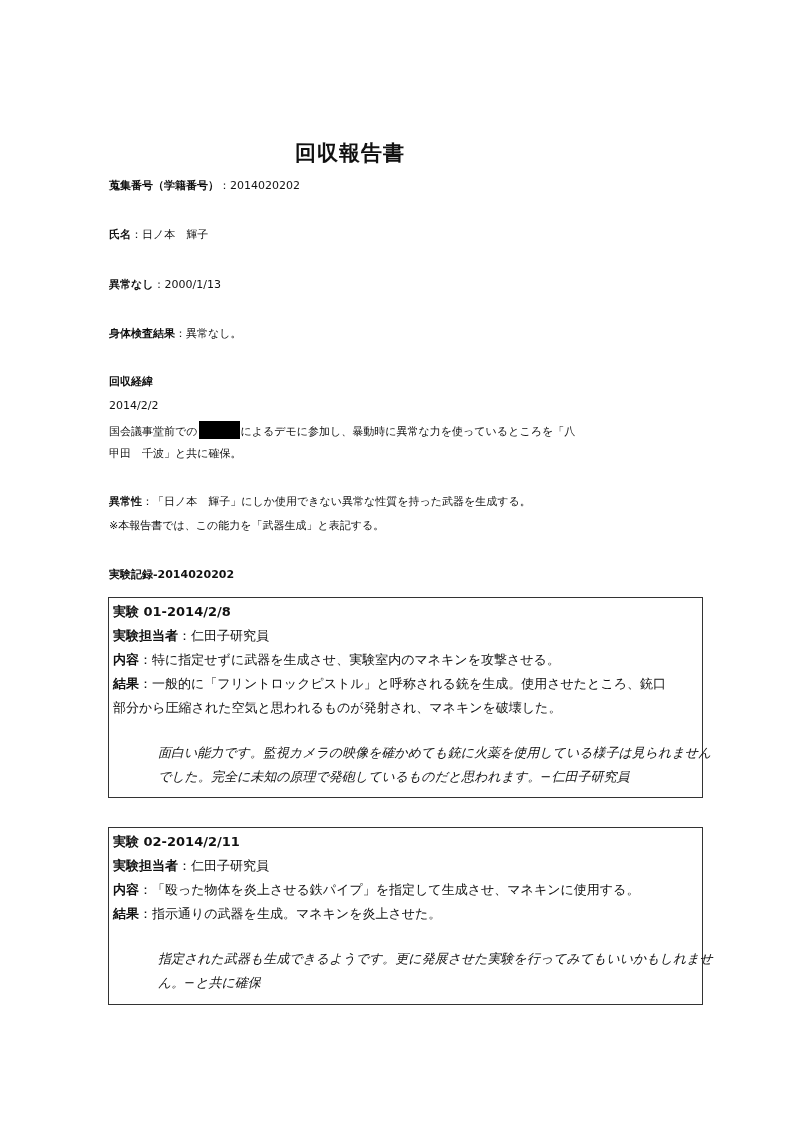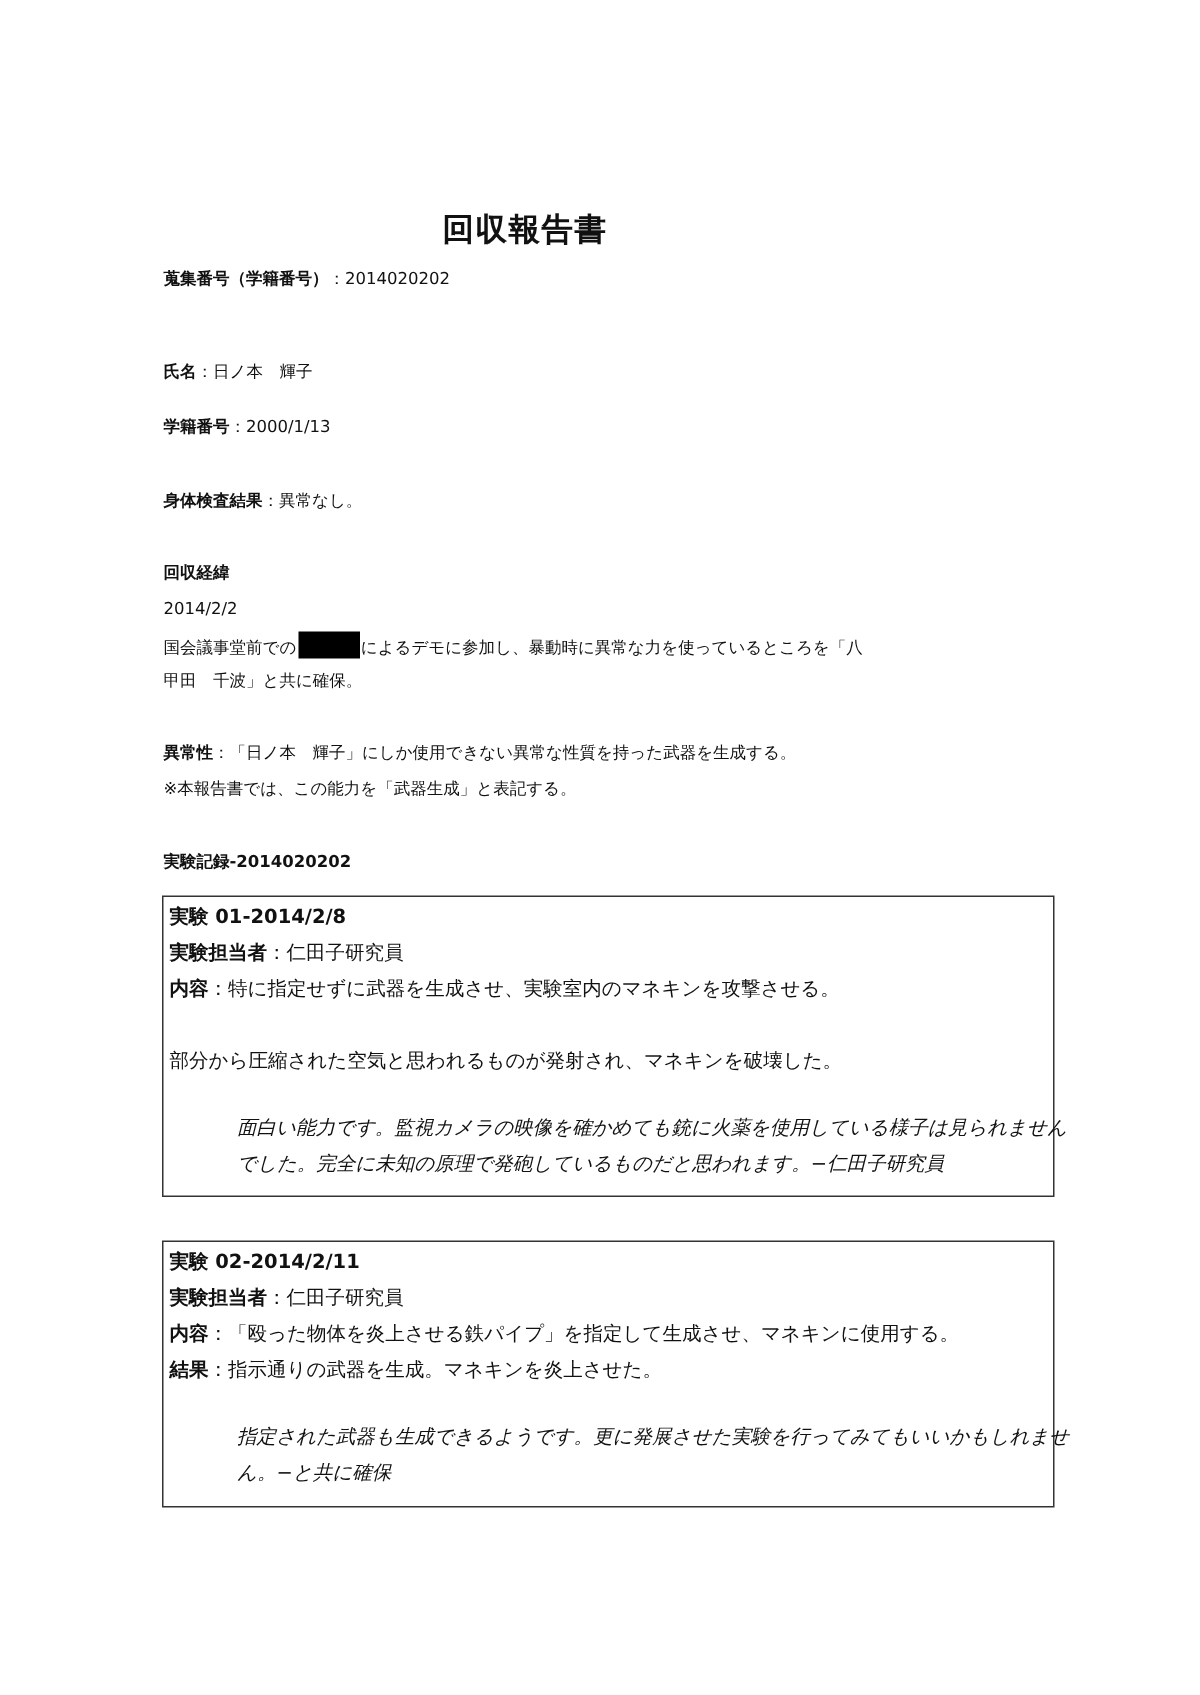--- a/index.html
+++ b/index.html
@@ -38,26 +38,26 @@
 <body>
 
 <div class="page">
 
   <div class="title">回収報告書</div>
 
   <div class="line" style="top:177px">
     <span class="lbl">蒐集番号（学籍番号）</span><span>：</span><span>2014020202</span>
   </div>
 
-  <div class="line" style="top:239px">
+  <div class="line" style="top:226px">
     <span class="lbl">氏名</span><span>：</span><span>日ノ本　輝子</span>
   </div>
 
   <div class="line" style="top:276px">
-    <span class="lbl">学籍番号</span><span>：</span><span>2000/1/13</span>
+    <span class="lbl">異常なし</span><span>：</span><span>2000/1/13</span>
   </div>
 
   <div class="line" style="top:325px">
     <span class="lbl">身体検査結果</span><span>：</span><span>異常なし。</span>
   </div>
 
   <div class="line heading" style="top:373px">回収経緯</div>
   <div class="line" style="top:397px">2014/2/2</div>
   <div class="line" style="top:421px">
     <span>国会議事堂前での</span><span class="redact"></span><span>によるデモに参加し、暴動時に異常な力を使っているところを「八</span>
@@ -72,20 +72,23 @@
   <div class="line heading" style="top:566px">実験記録-2014020202</div>
 
   <div class="box" style="top:597px; height:201px;">
     <div class="row lbl" style="top:5px">実験 01-2014/2/8</div>
     <div class="row" style="top:29px">
       <span class="lbl">実験担当者</span><span>：</span><span>仁田子研究員</span>
     </div>
     <div class="row" style="top:53px">
       <span class="lbl">内容</span><span>：</span><span>特に指定せずに武器を生成させ、実験室内のマネキンを攻撃させる。</span>
     </div>
+    <div class="row" style="top:77px">
+      <span class="lbl">結果</span><span>：</span><span>一般的に「フリントロックピストル」と呼称される銃を生成。使用させたところ、銃口</span>
+    </div>
     <div class="row" style="top:101px">部分から圧縮された空気と思われるものが発射され、マネキンを破壊した。</div>
     <div class="row note" style="top:146px">面白い能力です。監視カメラの映像を確かめても銃に火薬を使用している様子は見られません</div>
     <div class="row note" style="top:170px">でした。完全に未知の原理で発砲しているものだと思われます。−仁田子研究員</div>
   </div>
 
   <div class="box" style="top:827px; height:178px;">
     <div class="row lbl" style="top:5px">実験 02-2014/2/11</div>
     <div class="row" style="top:29px">
       <span class="lbl">実験担当者</span><span>：</span><span>仁田子研究員</span>
     </div>

